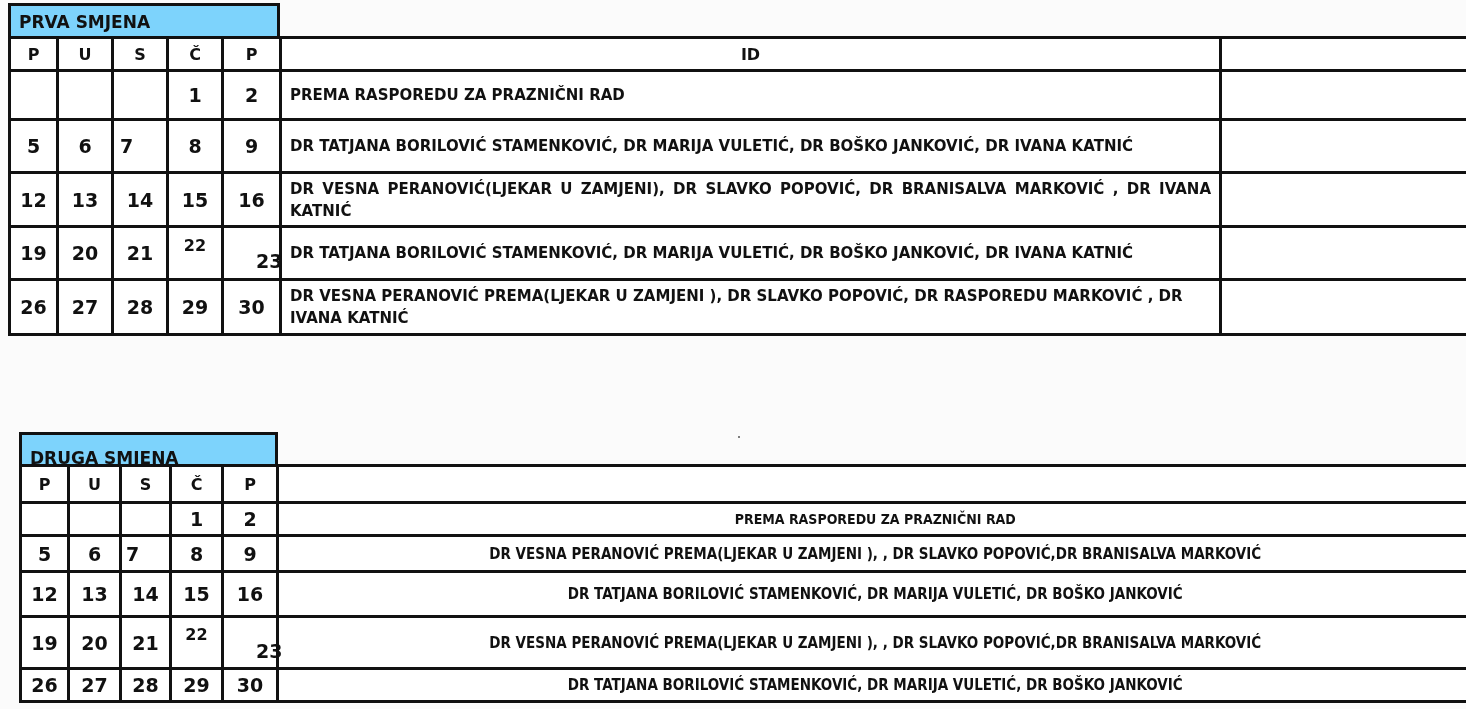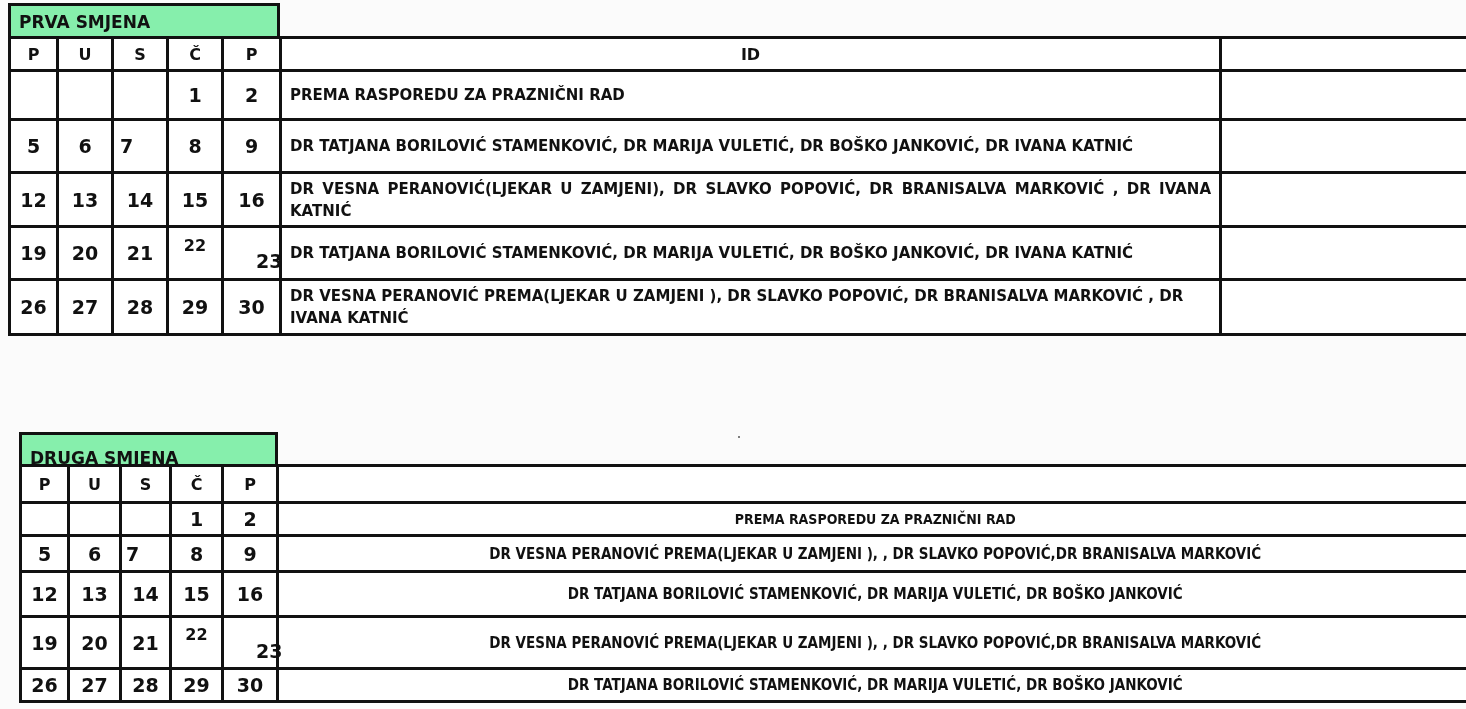--- a/index.html
+++ b/index.html
@@ -2,21 +2,21 @@
 <html><head>
 <meta charset="utf-8">
 <style>
   html, body { margin:0; padding:0; }
   body {
     width:1466px; height:709px; background:#fbfbfb; position:relative; overflow:hidden;
     font-family:"DejaVu Sans", "Liberation Sans", sans-serif; color:#111;
   }
   .abs { position:absolute; box-sizing:border-box; }
   .title-box {
-    border:3px solid #111; border-bottom:none; background:#86efac;
+    border:3px solid #111; border-bottom:none; background:#7dd3fc;
     font-weight:bold; font-size:17px; padding-left:8px; display:flex; align-items:center;
   }
   table.sched { position:absolute; border-collapse:collapse; background:#fff; table-layout:fixed; }
   table.sched td {
     border:3px solid #111; font-weight:bold; padding:0; vertical-align:middle;
   }
   td.day { text-align:center; font-size:19px; }
   td.hdr { text-align:center; font-size:16px; }
   td.names { font-size:15px; line-height:22px; padding:0 8px !important; text-align:left; }
   td.names.center { text-align:center; }
@@ -89,21 +89,21 @@
     <td class="day"><span class="lower">23</span></td>
     <td class="names">DR TATJANA BORILOVIĆ STAMENKOVIĆ, DR MARIJA VULETIĆ, DR BOŠKO JANKOVIĆ, DR IVANA KATNIĆ</td>
     <td class="extra openright"></td>
   </tr>
   <tr style="height:55px">
     <td class="day">26</td>
     <td class="day">27</td>
     <td class="day">28</td>
     <td class="day">29</td>
     <td class="day">30</td>
-    <td class="names">DR VESNA PERANOVIĆ PREMA(LJEKAR U ZAMJENI ), DR SLAVKO POPOVIĆ, DR BRANISALVA MARKOVIĆ , DR IVANA KATNIĆ</td>
+    <td class="names">DR VESNA PERANOVIĆ PREMA(LJEKAR U ZAMJENI ), DR SLAVKO POPOVIĆ, DR RASPOREDU MARKOVIĆ , DR IVANA KATNIĆ</td>
     <td class="extra openright"></td>
   </tr>
 </tbody>
   </table>
 
 <div class="speck" style="left:738px; top:436px;"></div>
 
 <div class="abs title-box" style="left:19px; top:432px; width:259px; height:48px;">
   <span>DRUGA SMJENA</span>
 </div>

